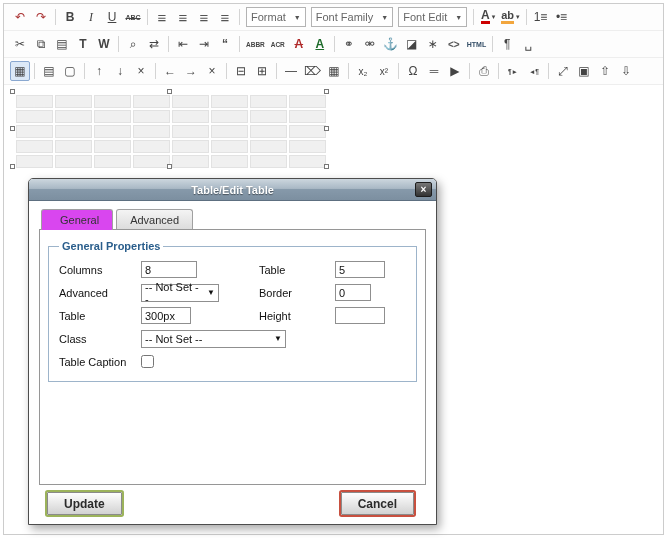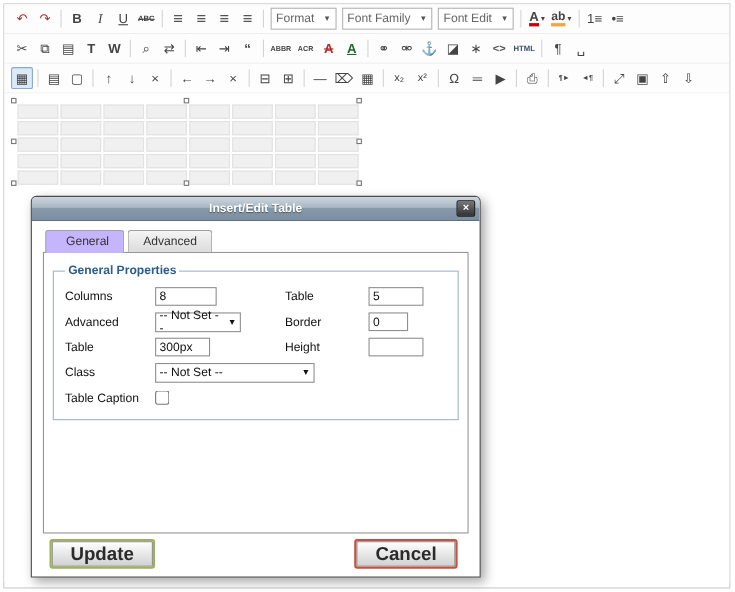--- a/index.html
+++ b/index.html
@@ -78,21 +78,21 @@
     color: #fff; font-size: 10px; font-weight: bold; line-height: 13px; text-align: center;
     cursor: pointer; text-shadow: none;
   }
   .dlg-body { padding: 8px 10px 0; }
   .tabs { display: flex; gap: 3px; margin-left: 2px; position: relative; z-index: 2; }
   .tab {
     font-size: 11px; color: #333; padding: 4px 13px 3px;
     border: 1px solid #a0a0a0; border-bottom: none; border-radius: 3px 3px 0 0;
     background: linear-gradient(#f4f4f4, #dcdcdc); cursor: pointer;
   }
-  .tab.active { background: #c4b5fd; margin-bottom: -1px; padding-bottom: 4px; padding-left: 18px; }
+  .tab.active { background: #d946ef; margin-bottom: -1px; padding-bottom: 4px; padding-left: 18px; }
   .panel {
     border: 1px solid #969696; background: #fff;
     height: 256px; padding: 10px 8px; position: relative; z-index: 1;
   }
   fieldset { border: 1px solid #9db4ca; padding: 6px 10px 8px; }
   legend { color: #2a5e8c; font-size: 11px; font-weight: bold; padding: 0 3px; }
   .frow { display: flex; align-items: center; height: 23px; font-size: 11px; color: #111; }
   .flabel { width: 82px; flex: 0 0 auto; }
   .f1 { width: 118px; flex: 0 0 auto; display: flex; align-items: center; }
   .flabel2 { width: 76px; flex: 0 0 auto; }
@@ -107,21 +107,21 @@
     padding: 0 3px; cursor: pointer;
   }
   .sb78 { width: 78px; } .sb145 { width: 145px; }
   .sel-arrow { font-size: 8px; color: #111; margin-left: auto; padding-left: 5px; }
   .chk { width: 13px; height: 13px; cursor: pointer; }
   .dlg-footer {
     position: absolute; left: 18px; right: 22px; bottom: 9px;
     display: flex; justify-content: space-between;
   }
   .btn {
-    height: 23px; padding: 0 16px; font-size: 17px; font-weight: bold; color: #2b2b2b;
+    height: 23px; padding: 0 16px; font-size: 12px; font-weight: bold; color: #2b2b2b;
     background: linear-gradient(#fefefe, #d2d2d2); border: 1px solid #8a8a8a;
     cursor: pointer; font-family: "Liberation Sans", sans-serif; border-radius: 1px;
   }
   .btn-update { box-shadow: 0 0 0 2px #9cb35b; }
   .btn-cancel { box-shadow: 0 0 0 2px #c8503f; }
 </style>
 </head>
 <body>
 
 <div class="editor">
@@ -297,21 +297,21 @@
     <span class="handle" style="left:6px;   top:41px;"></span>
     <span class="handle" style="left:320px; top:41px;"></span>
     <span class="handle" style="left:6px;   top:79px;"></span>
     <span class="handle" style="left:163px; top:79px;"></span>
     <span class="handle" style="left:320px; top:79px;"></span>
   </div>
 </div>
 
 <div class="dialog">
   <div class="dlg-title">
-    <span>Insert/Edit Table</span>
+    <span>Table/Edit Table</span>
     <span class="dlg-close">×</span>
   </div>
   <div class="dlg-body">
     <div class="tabs">
       <span class="tab active">General</span>
       <span class="tab">Advanced</span>
     </div>
     <div class="panel">
       <fieldset>
         <legend>General Properties</legend>

